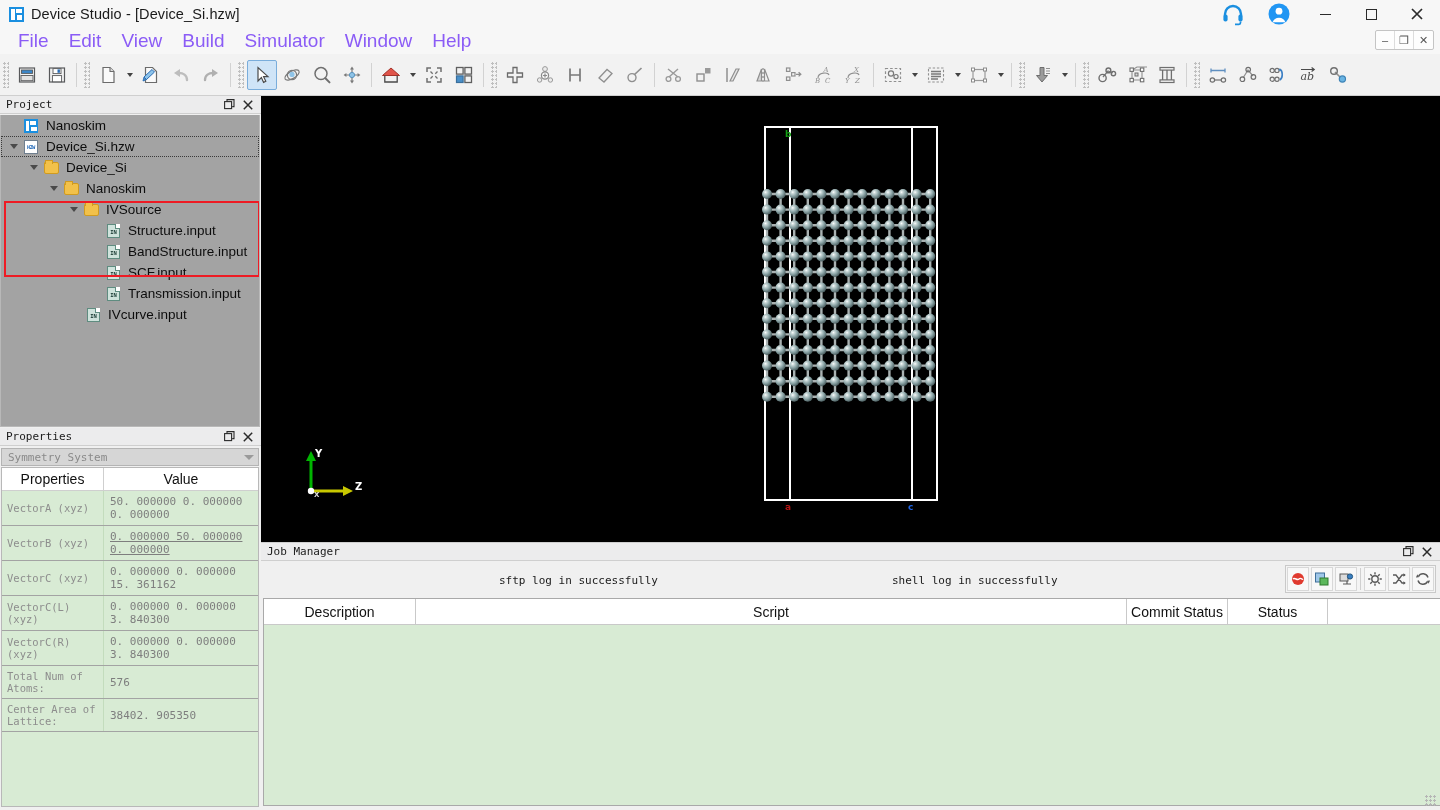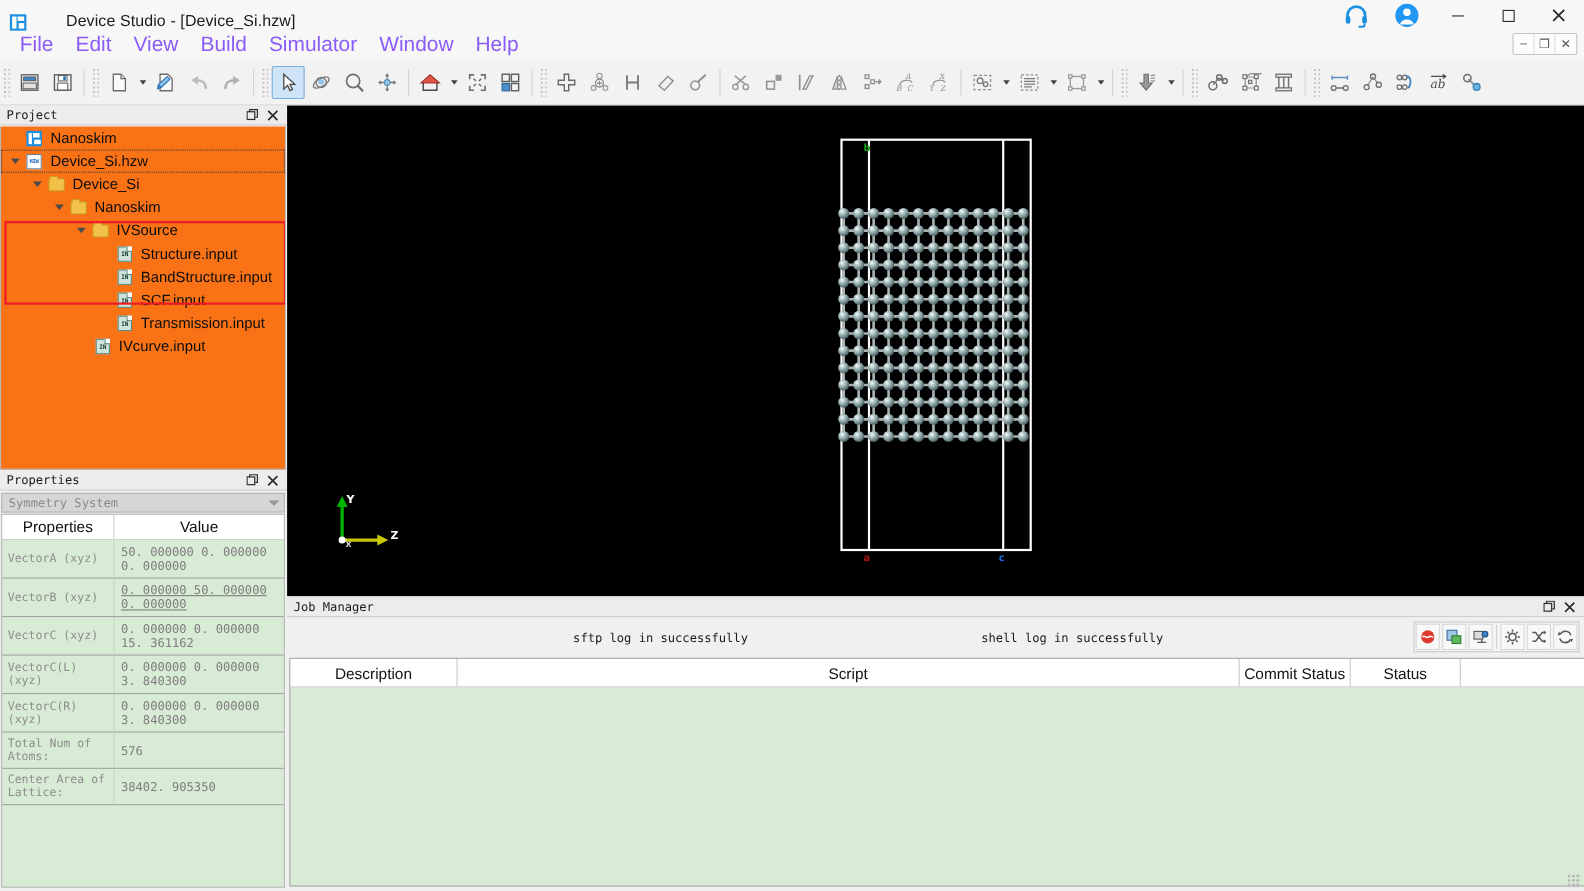--- a/index.html
+++ b/index.html
@@ -9,21 +9,21 @@
     font-family:"Liberation Sans", sans-serif;
     font-size:13px; color:#111;
     background:#f0f0f0;
     overflow:hidden; position:relative;
     user-select:none;
   }
 
   
   #titlebar{
     position:absolute; left:0; top:0; width:1440px; height:28px;
-    background:#f7f7f7; display:flex; align-items:flex-end;gap:29px;
+    background:#f7f7f7; display:flex; align-items:center;
   }
   #app-logo{
     width:15px;height:15px;margin-left:9px;margin-right:7px;position:relative;flex:none;
   }
   #app-logo .lg-bg{position:absolute;inset:0;background:#1a8fe0;}
   #app-logo .lg-w1{position:absolute;left:2px;top:2px;width:4px;height:11px;background:#fff;}
   #app-logo .lg-w2{position:absolute;left:7px;top:2px;width:6px;height:4px;background:#fff;}
   #app-logo .lg-w3{position:absolute;left:8px;top:8px;width:5px;height:5px;background:#fff;}
   #title-text{font-size:14.5px;color:#1a1a1a;letter-spacing:.1px;}
 
@@ -86,21 +86,21 @@
     height:18px;background:#ececed;border-bottom:1px solid #cfcfcf;
     display:flex;align-items:center;padding:0 4px 0 6px;
   }
   .panel-title{font-family:"DejaVu Sans Mono",monospace;font-size:11px;color:#1a1a1a;}
   .panel-btns{margin-left:auto;display:flex;align-items:center;gap:5px;padding-right:3px;}
   .pbtn{width:13px;height:13px;display:flex;align-items:center;justify-content:center;}
 
   #project-panel{position:absolute;left:0;top:0;width:261px;height:332px;}
   #project-tree{
     position:absolute;left:0;top:19px;width:260px;height:312px;
-    background:#f97316;border:1px solid #b8b8b8;border-top:none;overflow:hidden;
+    background:#a3a3a3;border:1px solid #b8b8b8;border-top:none;overflow:hidden;
   }
   .tnode{height:21px;display:flex;align-items:center;font-size:13.5px;color:#0d0d0d;}
   .tw{width:18px;height:21px;display:flex;align-items:center;justify-content:center;flex:none;}
   .chev{width:0;height:0;border-left:4.5px solid transparent;border-right:4.5px solid transparent;
         border-top:5.5px solid #4a4a4a;}
   .ticon{width:17px;height:17px;margin-right:6px;flex:none;position:relative;}
   .tlabel{white-space:nowrap;}
   .focusbox{outline:1px dotted #3a3a3a;outline-offset:-1px;}
 
   
@@ -991,21 +991,21 @@
       </div>
       <div class="pbtn">
         <svg width="10" height="10" viewBox="0 0 10 10">
           <path d="M0.8 0.8 L9.2 9.2 M9.2 0.8 L0.8 9.2" stroke="#2b2b2b" stroke-width="1.5"></path>
         </svg>
       </div>
     </div>
   </div>
 
   <div id="jm-status">
-    <div class="jm-msg" style="left:260px;">sftp log in successfully</div>
+    <div class="jm-msg" style="left:238px;">sftp log in successfully</div>
     <div class="jm-msg" style="left:631px;">shell log in successfully</div>
 
     <div id="jm-tools">
       <div class="jm-btn">
         <svg width="16" height="16" viewBox="0 0 16 16">
           <circle cx="8" cy="8" r="6" fill="#e03a2f"></circle>
           <path d="M3 8c2-2 4 2 6 0s3 1 4 0" fill="none" stroke="#fff" stroke-width="1.4"></path>
         </svg>
       </div>
       <div class="jm-btn">

